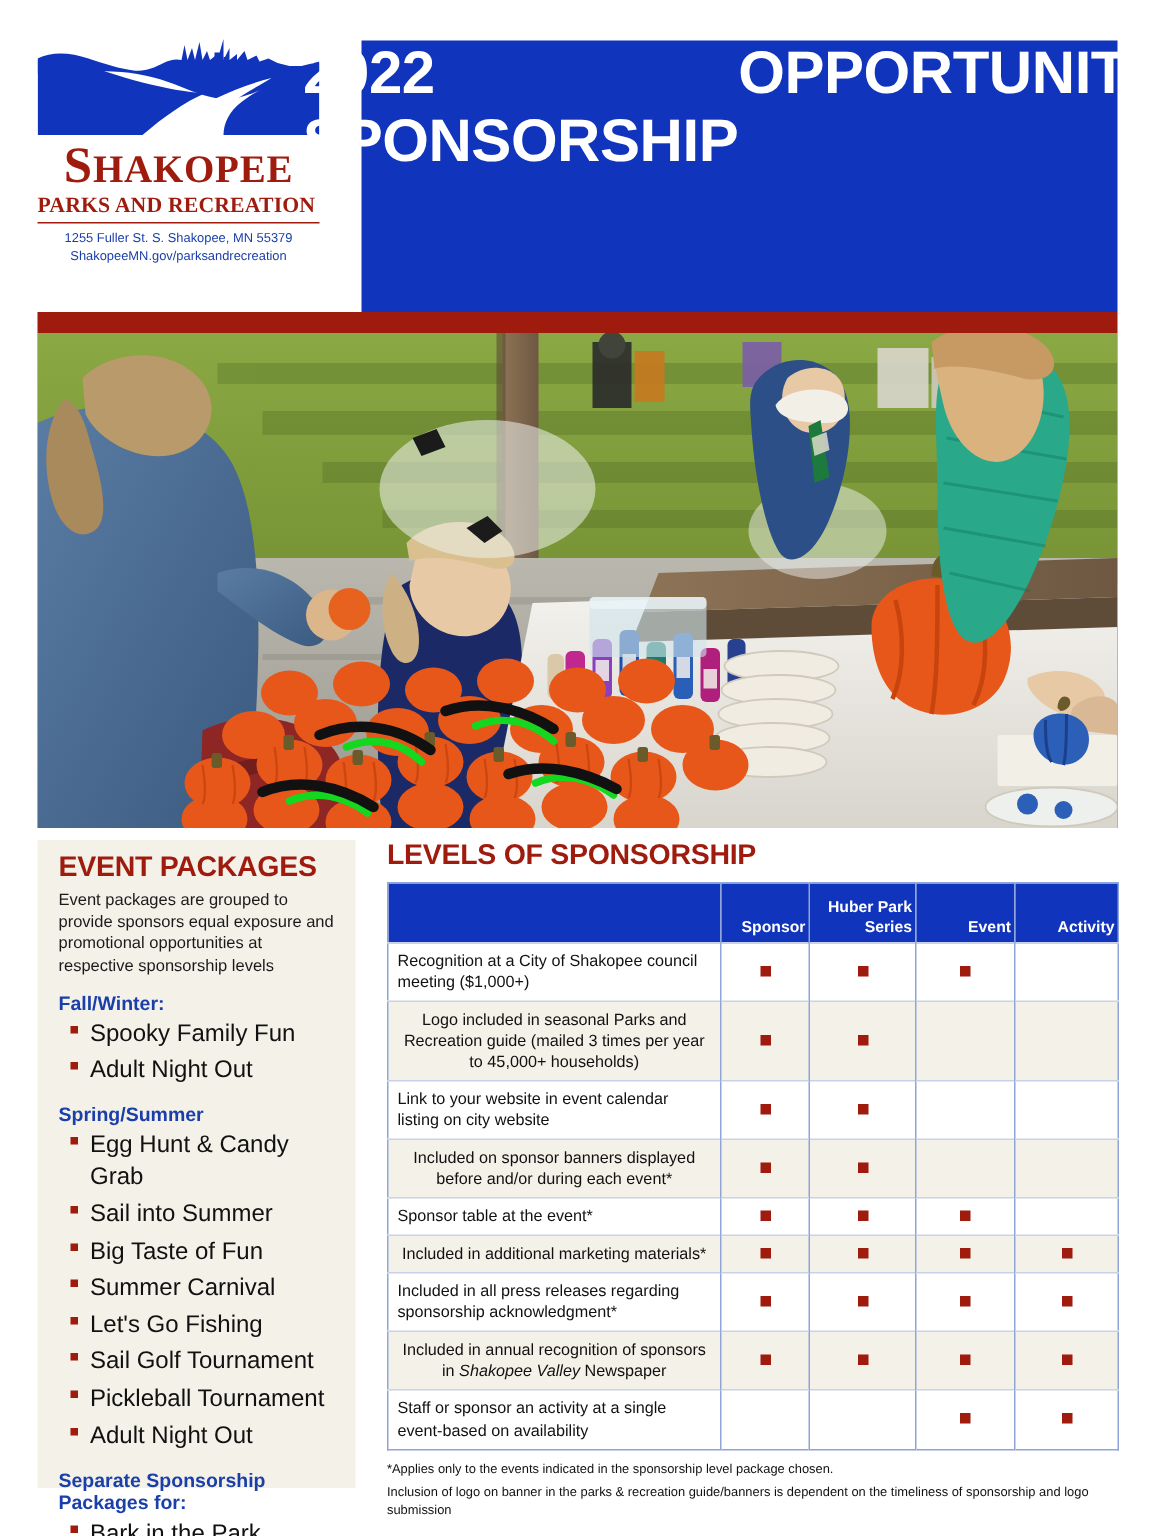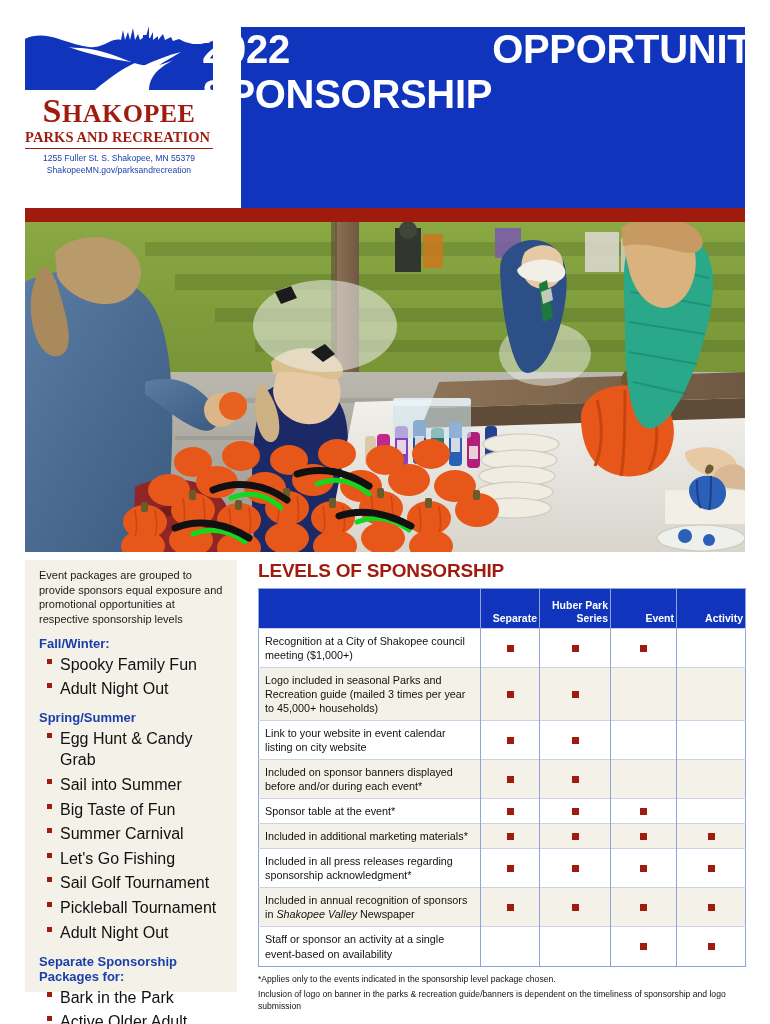--- a/index.html
+++ b/index.html
@@ -140,21 +140,21 @@
 
   table.levels tbody td {
     border-right: 1px solid #8fa4d8;
     border-top: 1px solid #c9d2e8;
     font-size: 10.8px; line-height: 1.3;
     color: #111; vertical-align: middle;
   }
   table.levels tbody td:last-child { border-right: none; }
   table.levels tbody td.lbl { padding: 5px 6px 5px 6px; }
   table.levels tbody td.mk { text-align: center; }
-  table.levels tbody tr.shade td { background: #f3f1e8; }
+  table.levels tbody tr.shade td { background: #f3f1e8; text-align: center; }
   table.levels tbody tr.plain td { background: #ffffff; }
   .sq { display: inline-block; width: 7px; height: 7px; background: #9e1b0e; }
   .italic { font-style: italic; }
 
   .notes { margin-top: 7px; width: 488px; }
   .notes p {
     font-size: 8.6px; line-height: 1.34; color: #111; margin-bottom: 4px;
   }
 </style>
 </head>
@@ -419,20 +419,21 @@
           <path d="M188,268 C212,258 240,262 262,278"></path>
           <path d="M272,252 C296,244 322,250 344,264"></path>
           <path d="M150,306 C174,296 202,302 224,316"></path>
           <path d="M314,294 C338,286 364,292 386,304"></path>
         </g>
       </g>
     </svg>
   </div>
 
   <div class="sidebar">
+    <div class="side-h1">EVENT PACKAGES</div>
     <div class="side-intro">Event packages are grouped to provide sponsors equal exposure and promotional opportunities at respective sponsorship levels</div>
 
     <div class="side-h2">Fall/Winter:</div>
     <ul class="side-list">
       <li>Spooky Family Fun</li>
       <li>Adult Night Out</li>
     </ul>
 
     <div class="side-h2 gap">Spring/Summer</div>
     <ul class="side-list">
@@ -460,21 +461,21 @@
       <colgroup>
         <col class="c0">
           <col class="c1">
           <col class="c2">
           <col class="c3">
           <col class="c4">
       </colgroup>
       <thead>
         <tr>
           <th class="blank"></th>
-          <th>Separate</th>
+          <th>Sponsor</th>
           <th>Huber Park Series</th>
           <th>Event</th>
           <th>Activity</th>
         </tr>
       </thead>
       <tbody>
         <tr class="plain">
           <td class="lbl">Recognition at a City of Shakopee council meeting ($1,000+)</td>
           <td class="mk"><span class="sq"></span></td>
           <td class="mk"><span class="sq"></span></td>

